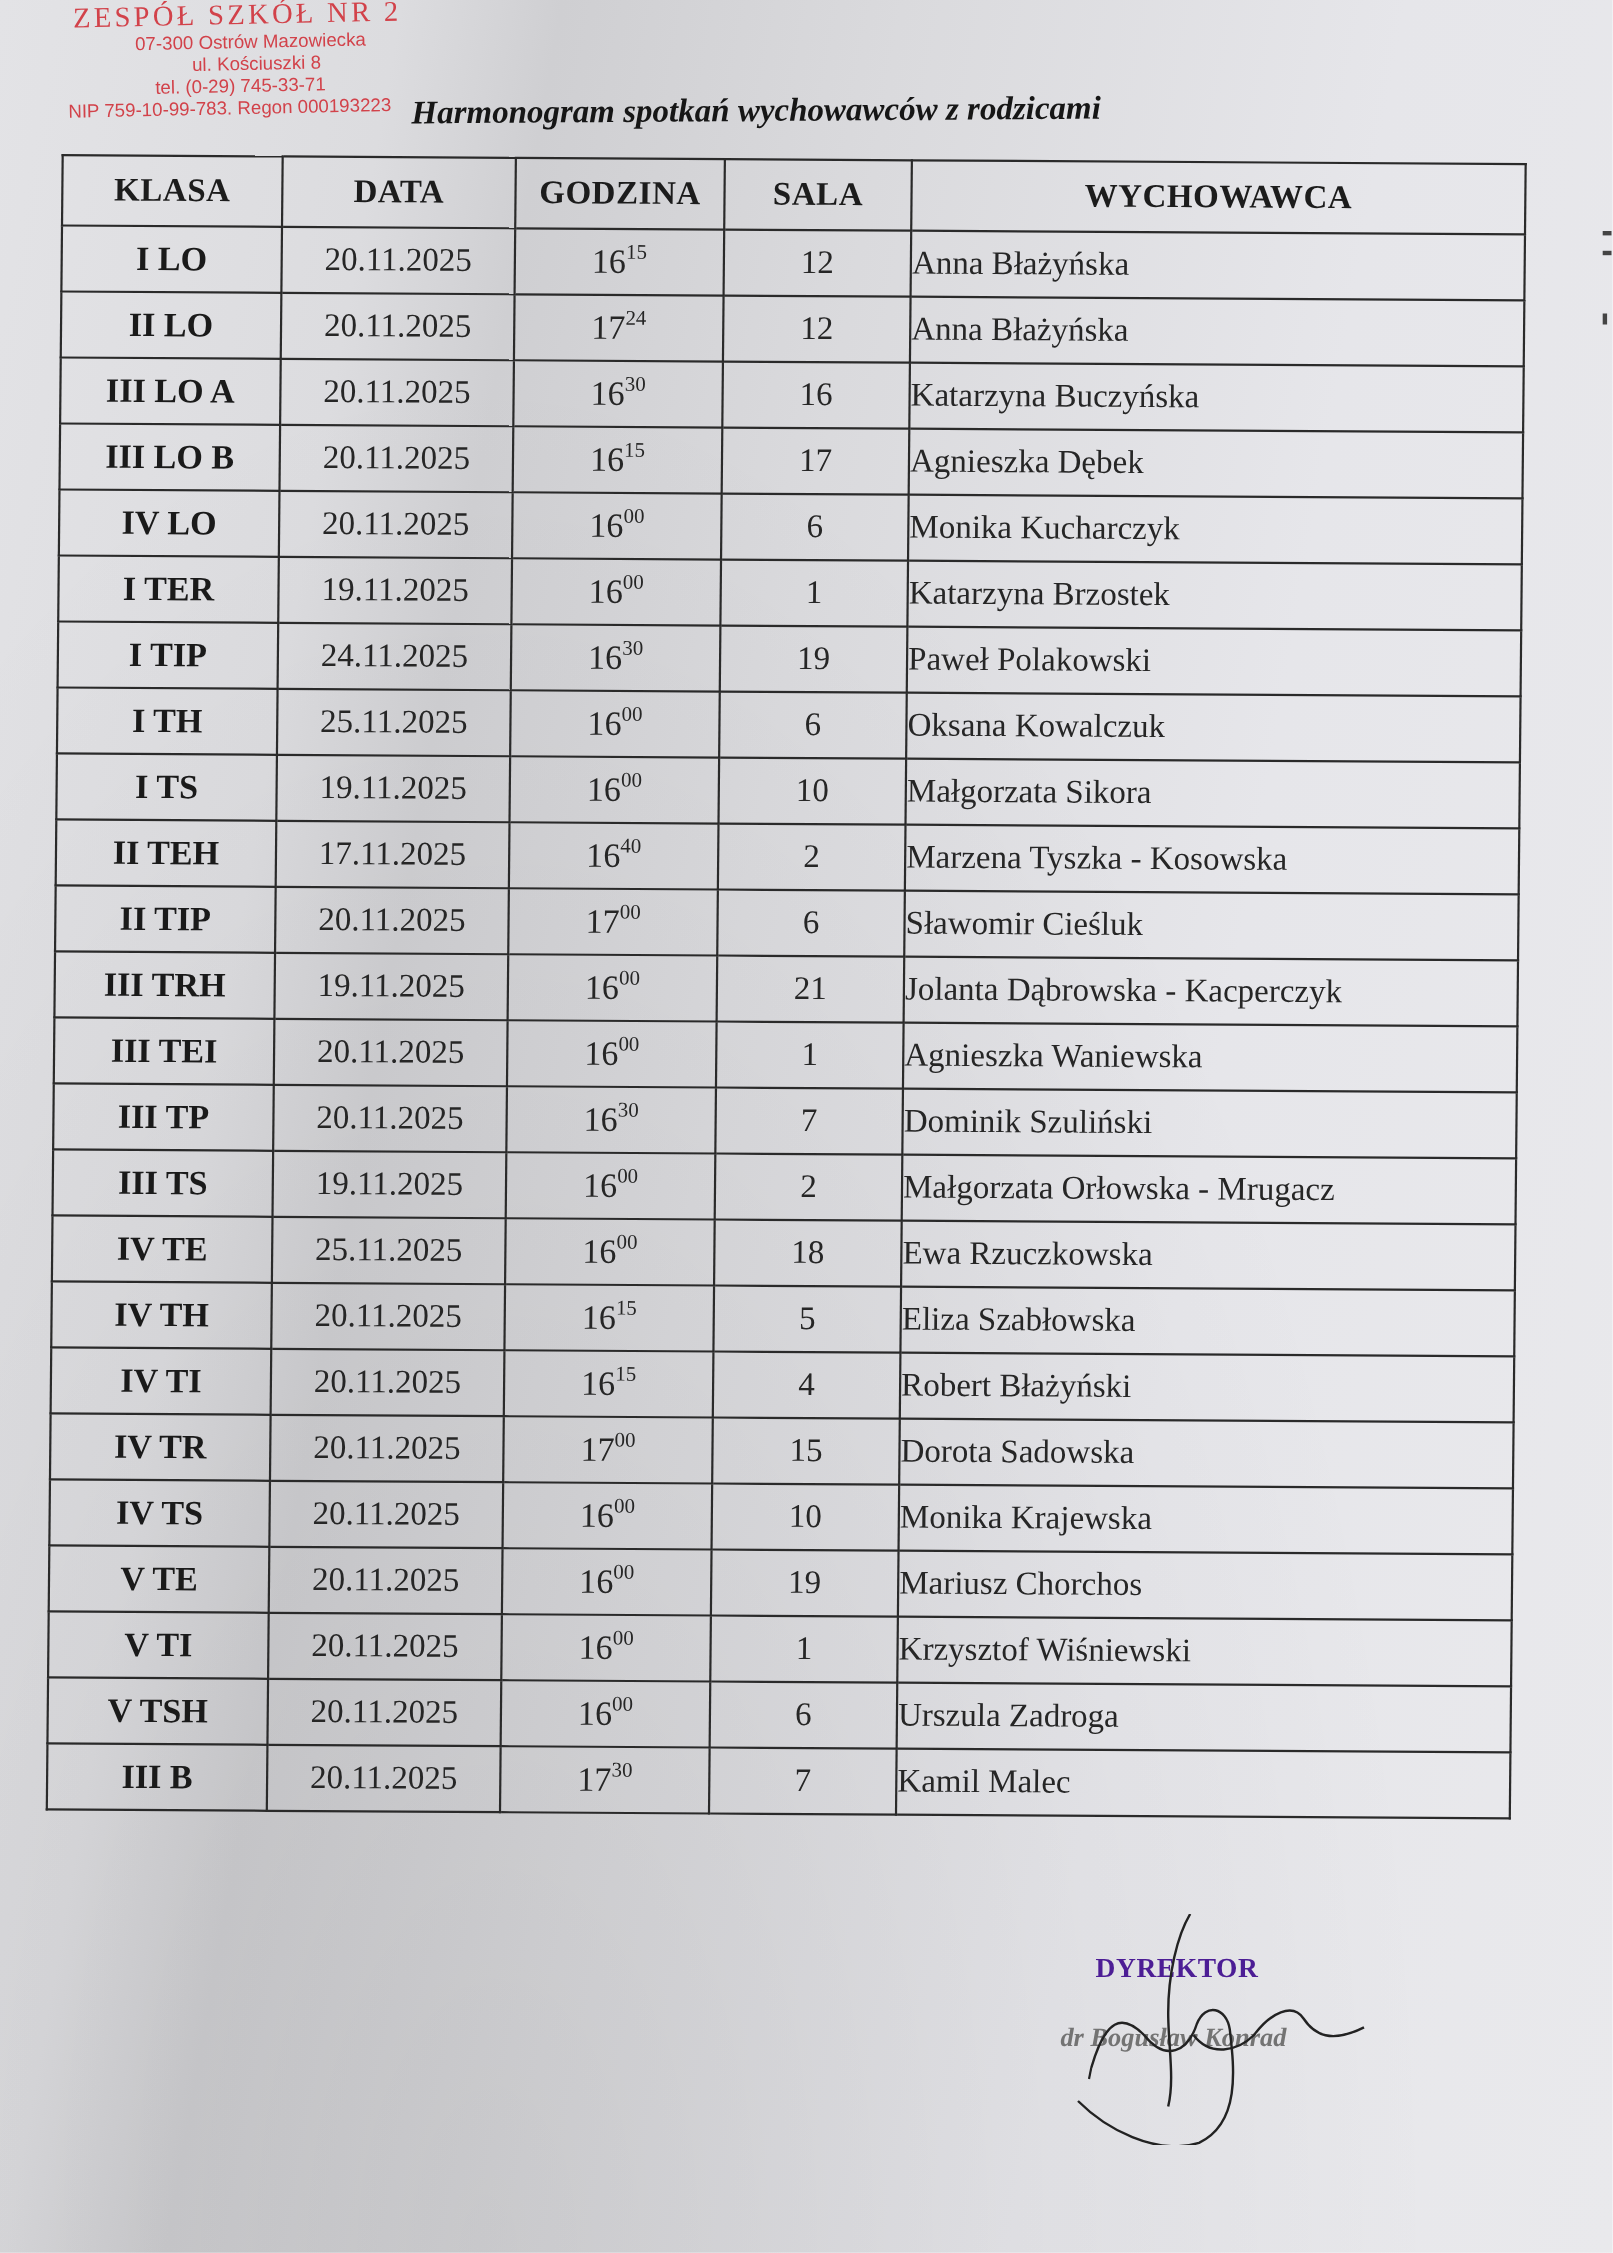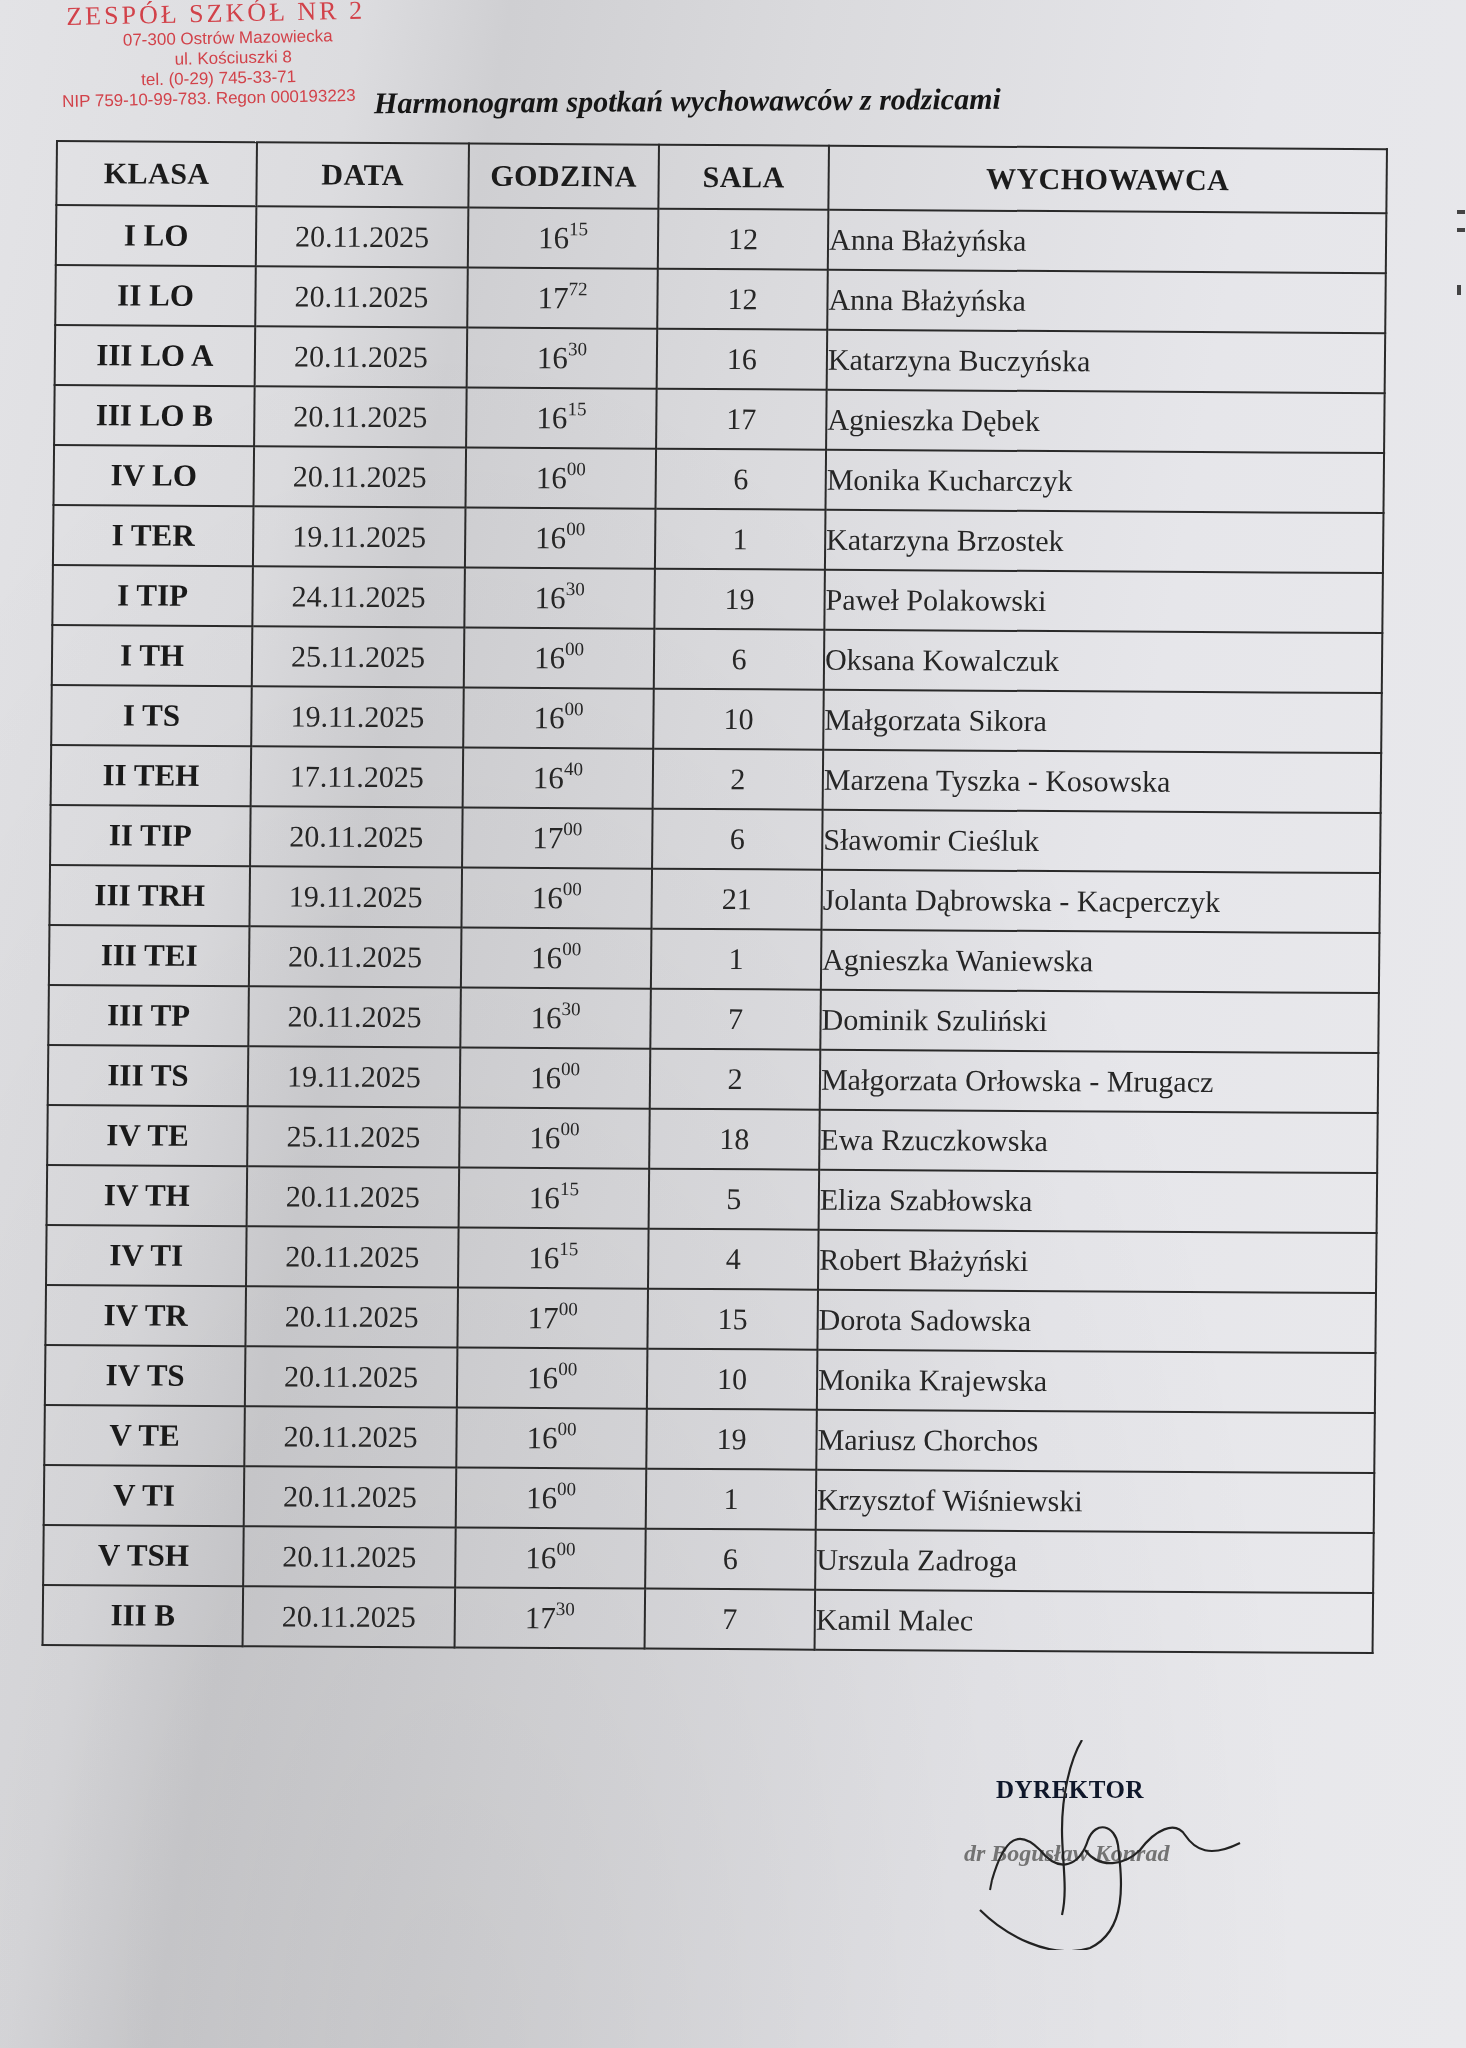--- a/index.html
+++ b/index.html
@@ -134,21 +134,21 @@
       position: absolute;
       left: 950px;
       top: 1740px;
       width: 320px;
       height: 210px;
     }
     .signature-block .role {
       position: absolute;
       left: 46px;
       top: 36px;
-      color: #0f172a;
+      color: #4c1d95;
       font-family: "Liberation Serif", serif;
       font-weight: bold;
       font-size: 25px;
       letter-spacing: 0.5px;
     }
     .signature-block .name {
       position: absolute;
       left: 14px;
       top: 100px;
       color: #737373;
@@ -217,21 +217,21 @@
     <td class="klasa">I LO</td>
     <td class="data">20.11.2025</td>
     <td class="godz"><span>16</span><sup>15</sup></td>
     <td class="sala">12</td>
     <td class="wych">Anna Błażyńska</td>
   </tr>
 
   <tr>
     <td class="klasa">II LO</td>
     <td class="data">20.11.2025</td>
-    <td class="godz"><span>17</span><sup>72</sup></td>
+    <td class="godz"><span>17</span><sup>24</sup></td>
     <td class="sala">12</td>
     <td class="wych">Anna Błażyńska</td>
   </tr>
 
   <tr>
     <td class="klasa">III LO A</td>
     <td class="data">20.11.2025</td>
     <td class="godz"><span>16</span><sup>30</sup></td>
     <td class="sala">16</td>
     <td class="wych">Katarzyna Buczyńska</td>

